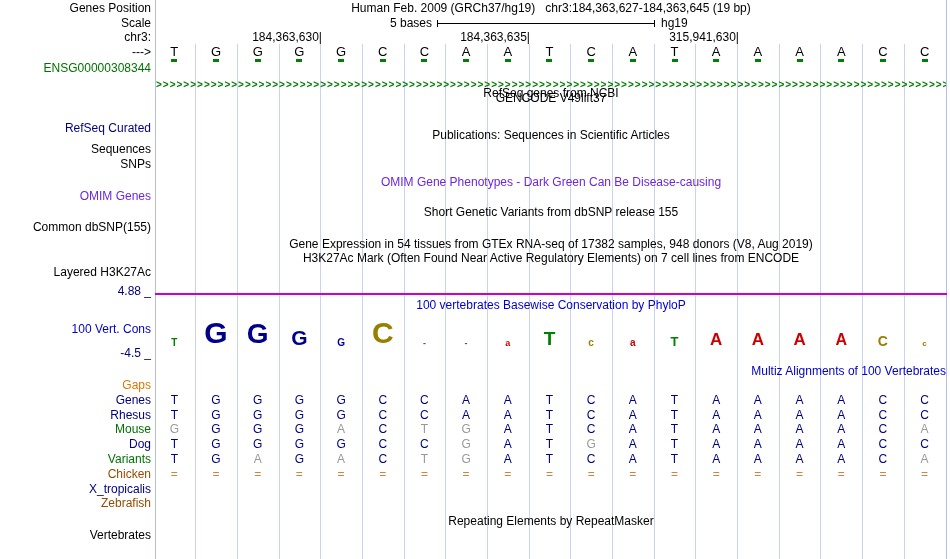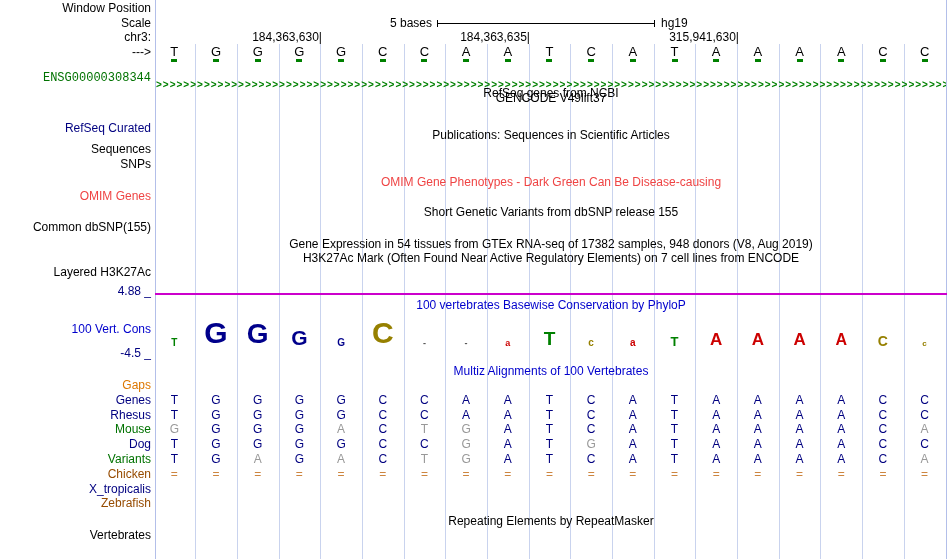--- a/index.html
+++ b/index.html
@@ -6,21 +6,21 @@
   html,body { background:#fff; font-family:"Liberation Sans", sans-serif; }
   .browser { position:relative; width:950px; height:559px; background:#fff; overflow:hidden; }
   .abs { position:absolute; }
   .sidebar-label { position:absolute; left:0; width:151px; text-align:right;
                    font-size:12px; line-height:13px; white-space:nowrap; }
   .title { position:absolute; left:156px; width:790px; text-align:center;
            font-size:12px; line-height:13px; white-space:nowrap; }
   .black { color:#000; }
   .navy { color:#000080; }
   .green { color:#007200; }
-  .darkgreen { color:#ef4444; }
+  .darkgreen { color:#6d28d9; }
   .blue { color:#0000CC; }
   .orange { color:#DD7700; }
   .brown { color:#964B00; }
   .gridline { position:absolute; width:1px; background:#c9d3ee; }
   .edge { position:absolute; width:1px; background:#b3bfe9; }
   .base { position:absolute; text-align:center; font-size:13px; line-height:13px; color:#000; }
   .aln { position:absolute; text-align:center; font-size:12px; line-height:13px; }
   .pos-label { position:absolute; width:82px; text-align:right; font-size:12px; line-height:13px;
                white-space:nowrap; color:#000; }
   .logo-letter { position:absolute; text-align:center; font-weight:bold; }
@@ -52,20 +52,21 @@
       <div class="gridline" style="left: 695.34px; top: 44px; height: 515px;"></div>
       <div class="gridline" style="left: 737.02px; top: 44px; height: 515px;"></div>
       <div class="gridline" style="left: 778.7px; top: 44px; height: 515px;"></div>
       <div class="gridline" style="left: 820.38px; top: 44px; height: 515px;"></div>
       <div class="gridline" style="left: 862.06px; top: 44px; height: 515px;"></div>
       <div class="gridline" style="left: 903.74px; top: 44px; height: 515px;"></div>
       <div class="edge" style="left: 155px; top: 0px; height: 559px;"></div>
       <div class="edge" style="left: 946px; top: 0px; height: 559px;"></div>
     </div>
 
+  <div class="title black" style="top:2px">Human Feb. 2009 (GRCh37/hg19)&nbsp;&nbsp;&nbsp;chr3:184,363,627-184,363,645 (19 bp)</div>
 
   <span class="abs" style="top:17px; left:340px; width:92px; text-align:right; font-size:12px; line-height:13px;">5 bases</span>
   <div class="scale-line" style="top:23px; left:437px; width:218px;"></div>
   <div class="scale-tick" style="top:20px; left:437px;"></div>
   <div class="scale-tick" style="top:20px; left:654px;"></div>
   <span class="abs" style="top:17px; left:661px; font-size:12px; line-height:13px;">hg19</span>
 
   <div id="ruler">
       <div class="pos-label" style="left: 240px; top: 31px;">184,363,630|</div>
       <div class="pos-label" style="left: 448px; top: 31px;">184,363,635|</div>
@@ -106,25 +107,25 @@
       <div class="exon-tick" style="left: 838.22px; top: 59px; width: 6px; background: rgb(0, 128, 0);"></div>
       <div class="base" style="left: 862.06px; top: 45px; width: 41.68px;">C</div>
       <div class="exon-tick" style="left: 879.9px; top: 59px; width: 6px; background: rgb(0, 128, 0);"></div>
       <div class="base" style="left: 903.74px; top: 45px; width: 41.68px;">C</div>
       <div class="exon-tick" style="left: 921.58px; top: 59px; width: 6px; background: rgb(0, 128, 0);"></div>
     </div>
 
   <div id="arrows" class="arrows" style="left: 156px; top: 79px; width: 790px; height: 12px; color: rgb(0, 128, 0);">&gt;&gt;&gt;&gt;&gt;&gt;&gt;&gt;&gt;&gt;&gt;&gt;&gt;&gt;&gt;&gt;&gt;&gt;&gt;&gt;&gt;&gt;&gt;&gt;&gt;&gt;&gt;&gt;&gt;&gt;&gt;&gt;&gt;&gt;&gt;&gt;&gt;&gt;&gt;&gt;&gt;&gt;&gt;&gt;&gt;&gt;&gt;&gt;&gt;&gt;&gt;&gt;&gt;&gt;&gt;&gt;&gt;&gt;&gt;&gt;&gt;&gt;&gt;&gt;&gt;&gt;&gt;&gt;&gt;&gt;&gt;&gt;&gt;&gt;&gt;&gt;&gt;&gt;&gt;&gt;&gt;&gt;&gt;&gt;&gt;&gt;&gt;&gt;&gt;&gt;&gt;&gt;&gt;&gt;&gt;&gt;&gt;&gt;&gt;&gt;&gt;&gt;&gt;&gt;&gt;&gt;&gt;&gt;&gt;&gt;&gt;&gt;&gt;&gt;&gt;&gt;&gt;&gt;&gt;&gt;&gt;&gt;&gt;&gt;&gt;&gt;&gt;&gt;&gt;&gt;&gt;&gt;&gt;&gt;&gt;&gt;&gt;&gt;&gt;&gt;&gt;&gt;&gt;&gt;&gt;&gt;&gt;&gt;&gt;&gt;&gt;&gt;&gt;&gt;&gt;&gt;&gt;&gt;&gt;&gt;&gt;&gt;&gt;&gt;&gt;&gt;&gt;&gt;&gt;&gt;&gt;&gt;&gt;&gt;&gt;&gt;&gt;&gt;&gt;&gt;&gt;&gt;&gt;&gt;&gt;&gt;&gt;&gt;&gt;&gt;&gt;&gt;&gt;&gt;&gt;&gt;&gt;&gt;&gt;&gt;&gt;&gt;&gt;&gt;&gt;&gt;&gt;&gt;&gt;&gt;&gt;&gt;&gt;&gt;&gt;&gt;&gt;&gt;&gt;&gt;&gt;&gt;&gt;&gt;&gt;&gt;&gt;&gt;&gt;&gt;&gt;&gt;&gt;&gt;&gt;&gt;&gt;&gt;&gt;&gt;&gt;&gt;&gt;&gt;&gt;&gt;&gt;&gt;&gt;&gt;&gt;&gt;&gt;&gt;&gt;&gt;&gt;&gt;&gt;&gt;</div>
 
   <div id="sidebar">
-      <div class="sidebar-label black" style="top: 2px;">Window Position</div>
+      <div class="sidebar-label black" style="top: 2px;">Genes Position</div>
       <div class="sidebar-label black" style="top: 17px;">Scale</div>
       <div class="sidebar-label black" style="top: 31px;">chr3:</div>
       <div class="sidebar-label black" style="top: 46px;">---&gt;</div>
-      <div class="sidebar-label green" style="top: 72px; font-family: Liberation Mono, monospace;">ENSG00000308344</div>
+      <div class="sidebar-label green" style="top: 62px;">ENSG00000308344</div>
       <div class="sidebar-label navy" style="top: 122px;">RefSeq Curated</div>
       <div class="sidebar-label black" style="top: 143px;">Sequences</div>
       <div class="sidebar-label black" style="top: 158px;">SNPs</div>
       <div class="sidebar-label darkgreen" style="top: 190px;">OMIM Genes</div>
       <div class="sidebar-label black" style="top: 221px;">Common dbSNP(155)</div>
       <div class="sidebar-label black" style="top: 266px;">Layered H3K27Ac</div>
       <div class="sidebar-label navy" style="top: 285px;">4.88 _</div>
       <div class="sidebar-label blue" style="top: 323px;">100 Vert. Cons</div>
       <div class="sidebar-label navy" style="top: 347px;">-4.5 _</div>
       <div class="sidebar-label orange" style="top: 379px;">Gaps</div>
@@ -141,21 +142,21 @@
 
   <div id="titles">
       <div class="title black" style="top: 60px; margin-top: 32px;">GENCODE V49lift37</div>
       <div class="title black" style="top: 87px;">RefSeq genes from NCBI</div>
       <div class="title black" style="top: 129px;">Publications: Sequences in Scientific Articles</div>
       <div class="title darkgreen" style="top: 176px;">OMIM Gene Phenotypes - Dark Green Can Be Disease-causing</div>
       <div class="title black" style="top: 206px;">Short Genetic Variants from dbSNP release 155</div>
       <div class="title black" style="top: 238px;">Gene Expression in 54 tissues from GTEx RNA-seq of 17382 samples, 948 donors (V8, Aug 2019)</div>
       <div class="title black" style="top: 252px;">H3K27Ac Mark (Often Found Near Active Regulatory Elements) on 7 cell lines from ENCODE</div>
       <div class="title blue" style="top: 299px;">100 vertebrates Basewise Conservation by PhyloP</div>
-      <div class="title blue" style="top: 365px;">Multiz Alignments of 100 Vertebrates</div>
+      <div class="title blue" style="top: 365px; text-align: right;">Multiz Alignments of 100 Vertebrates</div>
       <div class="title black" style="top: 515px;">Repeating Elements by RepeatMasker</div>
     </div>
 
   <div class="magenta" style="top:293px"></div>
 
   <div id="logo">
       <div class="logo-letter" style="left: 153.5px; width: 41.68px; top: 338px; font-size: 10px; line-height: 10px; color: rgb(0, 128, 0);">T</div>
       <div class="logo-letter" style="left: 195.18px; width: 41.68px; top: 318px; font-size: 30px; line-height: 30px; color: rgb(0, 0, 139);">G</div>
       <div class="logo-letter" style="left: 236.86px; width: 41.68px; top: 320px; font-size: 28px; line-height: 28px; color: rgb(0, 0, 139);">G</div>
       <div class="logo-letter" style="left: 278.54px; width: 41.68px; top: 327px; font-size: 21px; line-height: 21px; color: rgb(0, 0, 139);">G</div>

